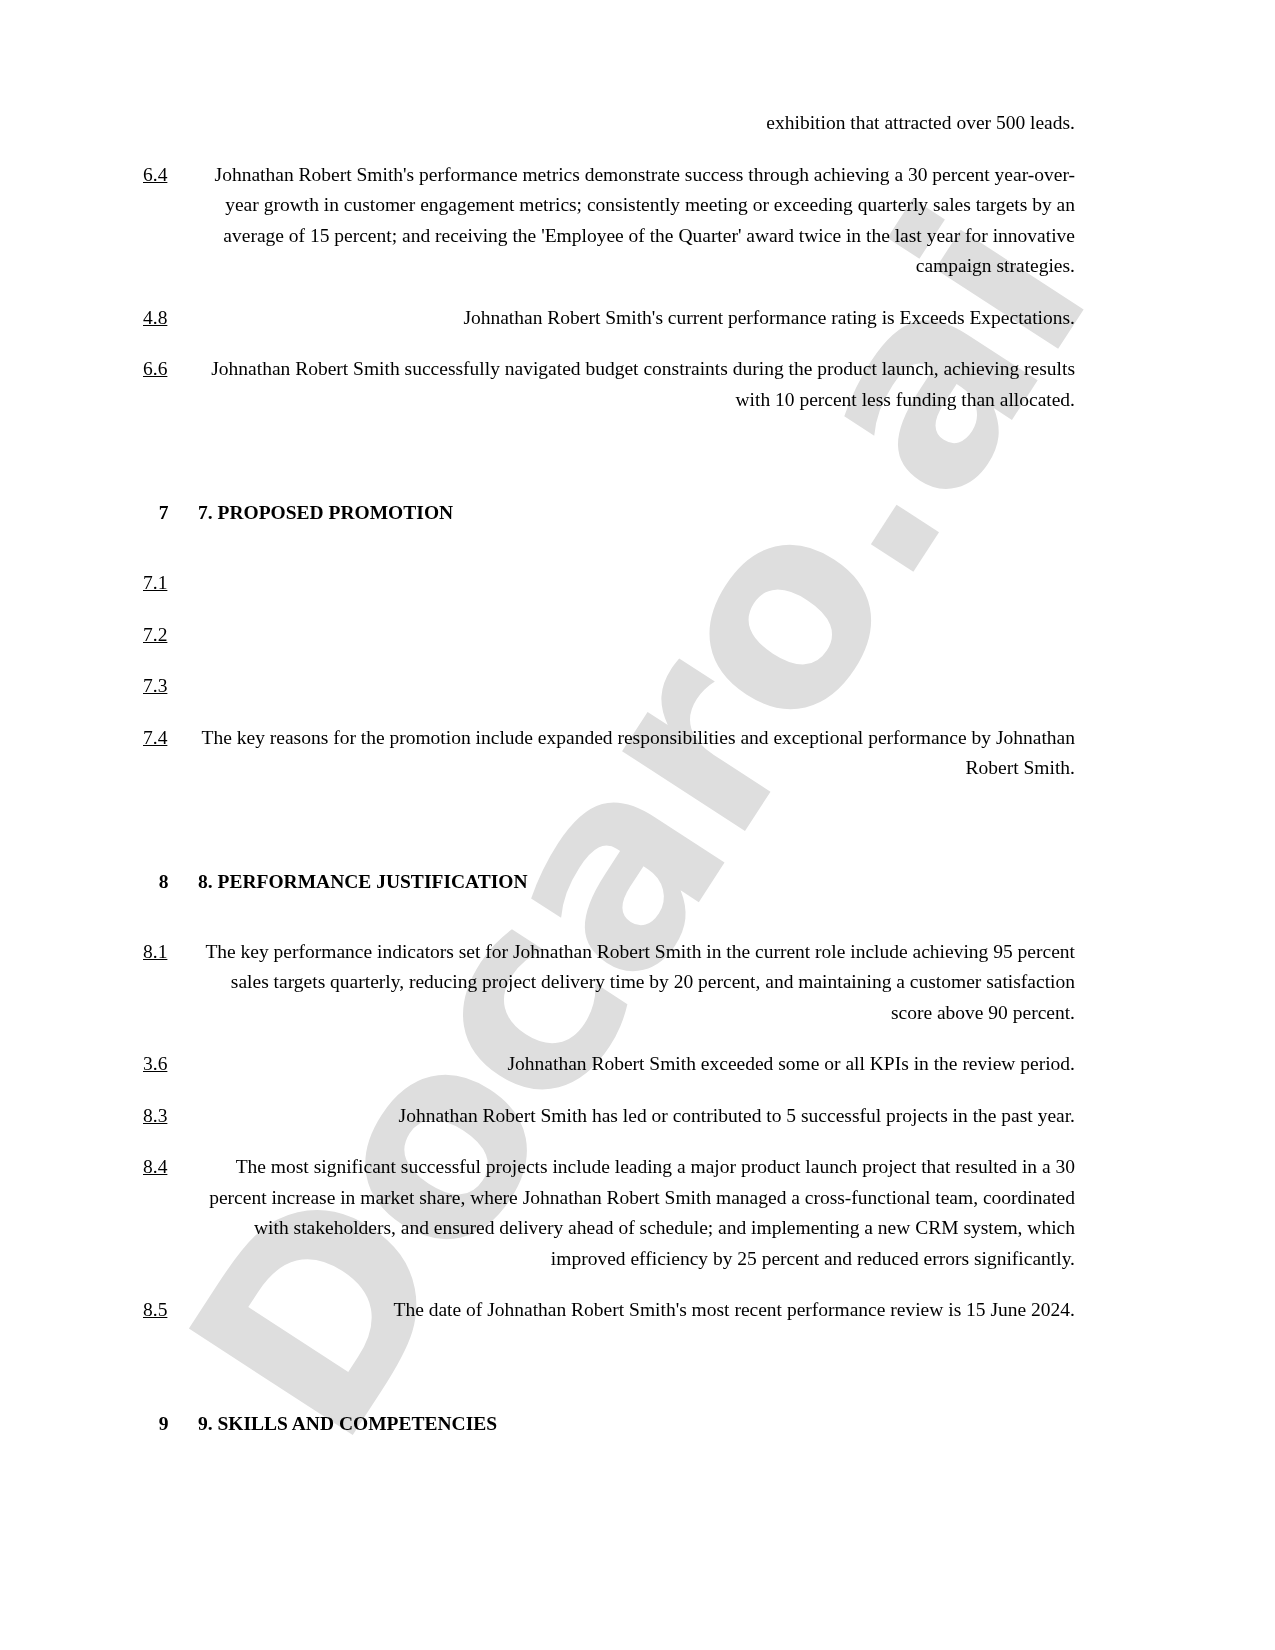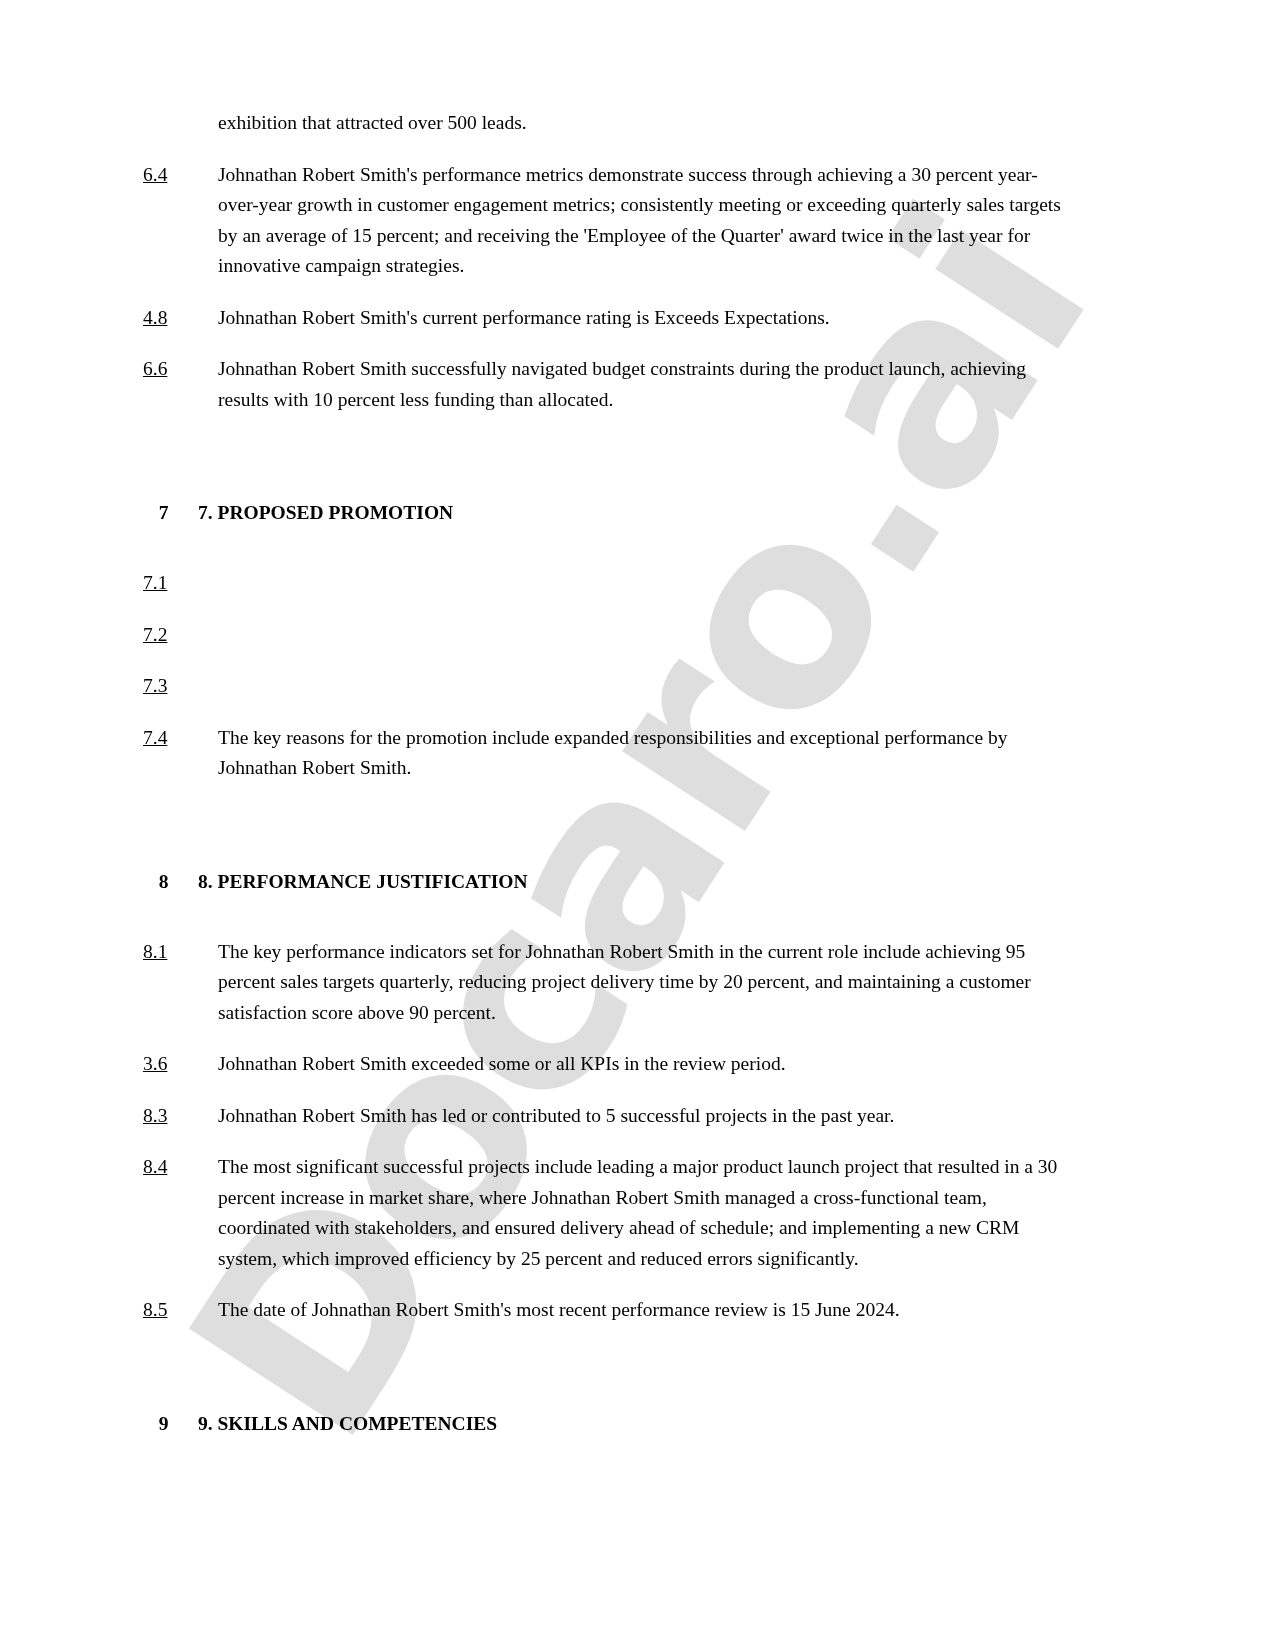--- a/index.html
+++ b/index.html
@@ -67,22 +67,21 @@
     width: 55px;
     font-size: 19.5px;
     line-height: 30.5px;
     white-space: nowrap;
     text-decoration: underline;
   }
   .clause-body {
     flex: 1 1 auto;
     font-size: 19.5px;
     line-height: 30.5px;
-    text-align: left;
-    margin-left: 20px;
+    text-align: right;
   }
 
   
   .clause.cont .clause-num { visibility: hidden; }
 
   .heading {
     display: flex;
     align-items: flex-start;
     padding-left: 143px;
     padding-right: 200px;

